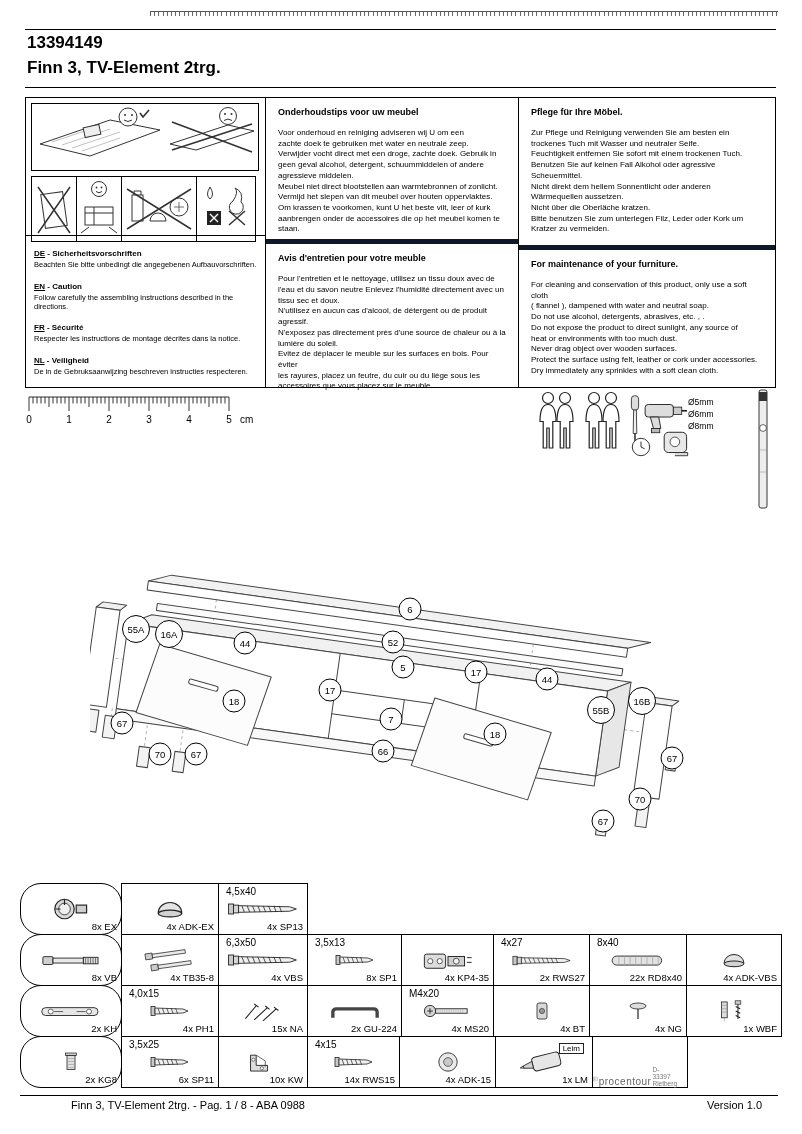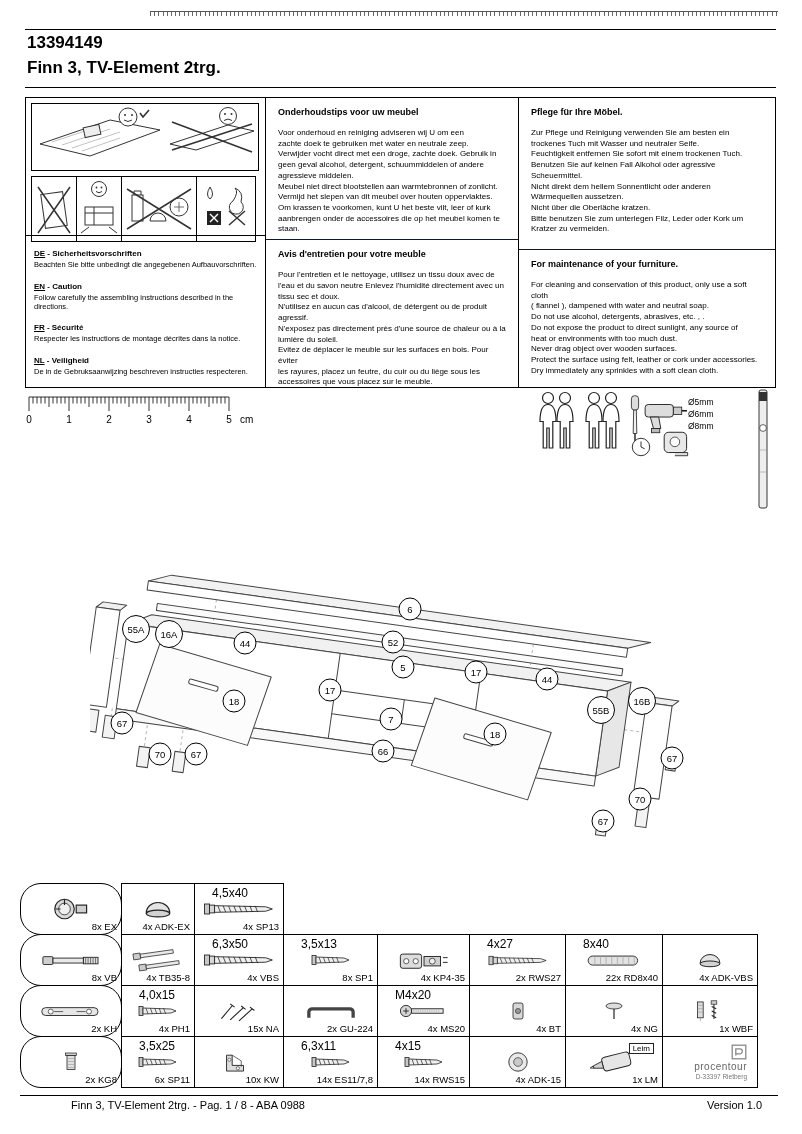--- a/index.html
+++ b/index.html
@@ -17,21 +17,21 @@
   .doc-title   { position:absolute; left:27px; top:58px; font-size:17px; font-weight:bold; }
 
   
   .care-box { position:absolute; left:25px; top:97px; width:751px; height:291px;
     border:1px solid #000; display:flex; }
   .care-left { width:240px; border-right:1px solid #000; display:flex; flex-direction:column; }
   .care-left-top { height:152px; border-bottom:1px solid #000; position:relative; }
   .care-left-bottom { flex:1; padding:6px 8px; }
   .care-mid { width:253px; border-right:1px solid #000; display:flex; flex-direction:column; }
   .care-right { flex:1; display:flex; flex-direction:column; }
-  .care-cell-top { height:152px; border-bottom:1px solid #0f172a; padding:9px 10px 4px 12px; }
+  .care-cell-top { height:152px; border-bottom:5px solid #0f172a; padding:9px 10px 4px 12px; }
   .care-cell-bottom { flex:1; padding:9px 10px 4px 12px; }
   .care-title { font-size:9px; font-weight:bold; margin-bottom:11px; }
   .care-body  { font-size:8px; line-height:1.34; white-space:pre-line; }
 
   .picto-main { position:absolute; left:5px; top:5px; width:228px; height:68px; border:1px solid #000; }
   .picto-row { position:absolute; left:5px; top:78px; height:66px; display:flex; }
   .picto-box { border:1px solid #000; margin-left:-1px; height:66px; }
   .picto-box:first-child { margin-left:0; }
   .pb1 { width:46px; } .pb2 { width:46px; } .pb3 { width:76px; } .pb4 { width:60px; }
 
@@ -59,27 +59,27 @@
     transform:translate(-50%,-50%); z-index:5; }
   .callout.lg { width:28px; height:28px; }
 
   
   .parts-grid { position:absolute; left:20px; top:883px; }
   .prow { display:flex; height:52px; }
   .prow + .prow { margin-top:-1px; }
   .cell { position:relative; border:1px solid #000; margin-left:-1px; background:#fff;
     display:flex; align-items:center; justify-content:center; }
   .cell:first-child { margin-left:0;border-radius:21px; }
-  .c0{width:102px}.c1{width:74px}.c2{width:90px}.c3{width:95px}
+  .c0{width:102px}.c1{width:98px}.c2{width:90px}.c3{width:95px}
   .c4{width:93px}.c5{width:97px}.c6{width:98px}.c7{width:96px}
-  .cell .size { position:absolute; top:2px; left:17px; font-size:12px; }
+  .cell .size { position:absolute; top:2px; left:7px; font-size:10px; }
   .cell .qty  { position:absolute; bottom:2px; right:4px; font-size:9.5px; }
   .cell .note { position:absolute; top:6px; right:8px; border:1px solid #222; background:#fff;
     font-size:8px; padding:0 3px; }
-  .logo-cell { flex-direction:column; align-items:flex-end; justify-content:center;
+  .logo-cell { flex-direction:row; align-items:flex-end; justify-content:center;
     padding-right:10px; gap:1px; }
   .logo-name { font-size:10px; color:#666; letter-spacing:0.5px; }
   .logo-sub  { font-size:6.5px; color:#777; }
 
   
   .footer-line { position:absolute; left:20px; top:1095px; width:758px; border-top:1px solid #000; }
   .footer-left  { position:absolute; left:27px;  top:1099px; font-size:11px;padding-left:44px; }
   .footer-right { position:absolute; left:707px; top:1099px; font-size:11px; }
 </style>
 </head>
@@ -623,27 +623,20 @@
             <use href="#s-screwS"></use>
           </svg>
         <span class="qty">6x SP11</span>
       </div>
       <div class="cell c2">
         <svg class="pic" width="34" height="28" viewBox="0 0 30 24">
             <use href="#s-kw"></use>
           </svg>
         <span class="qty">10x KW</span>
       </div>
-      <div class="cell c3">
-        <span class="size">6,3x11</span>
-        <svg class="pic" width="44" height="18" viewBox="0 0 40 18">
-            <use href="#s-screwS"></use>
-          </svg>
-        <span class="qty">14x ES11/7,8</span>
-      </div>
       <div class="cell c4">
         <span class="size">4x15</span>
         <svg class="pic" width="46" height="18" viewBox="0 0 40 18">
             <use href="#s-screwS"></use>
           </svg>
         <span class="qty">14x RWS15</span>
       </div>
       <div class="cell c5">
         <svg class="pic" width="26" height="24" viewBox="0 0 24 22">
             <use href="#s-adk15"></use>

